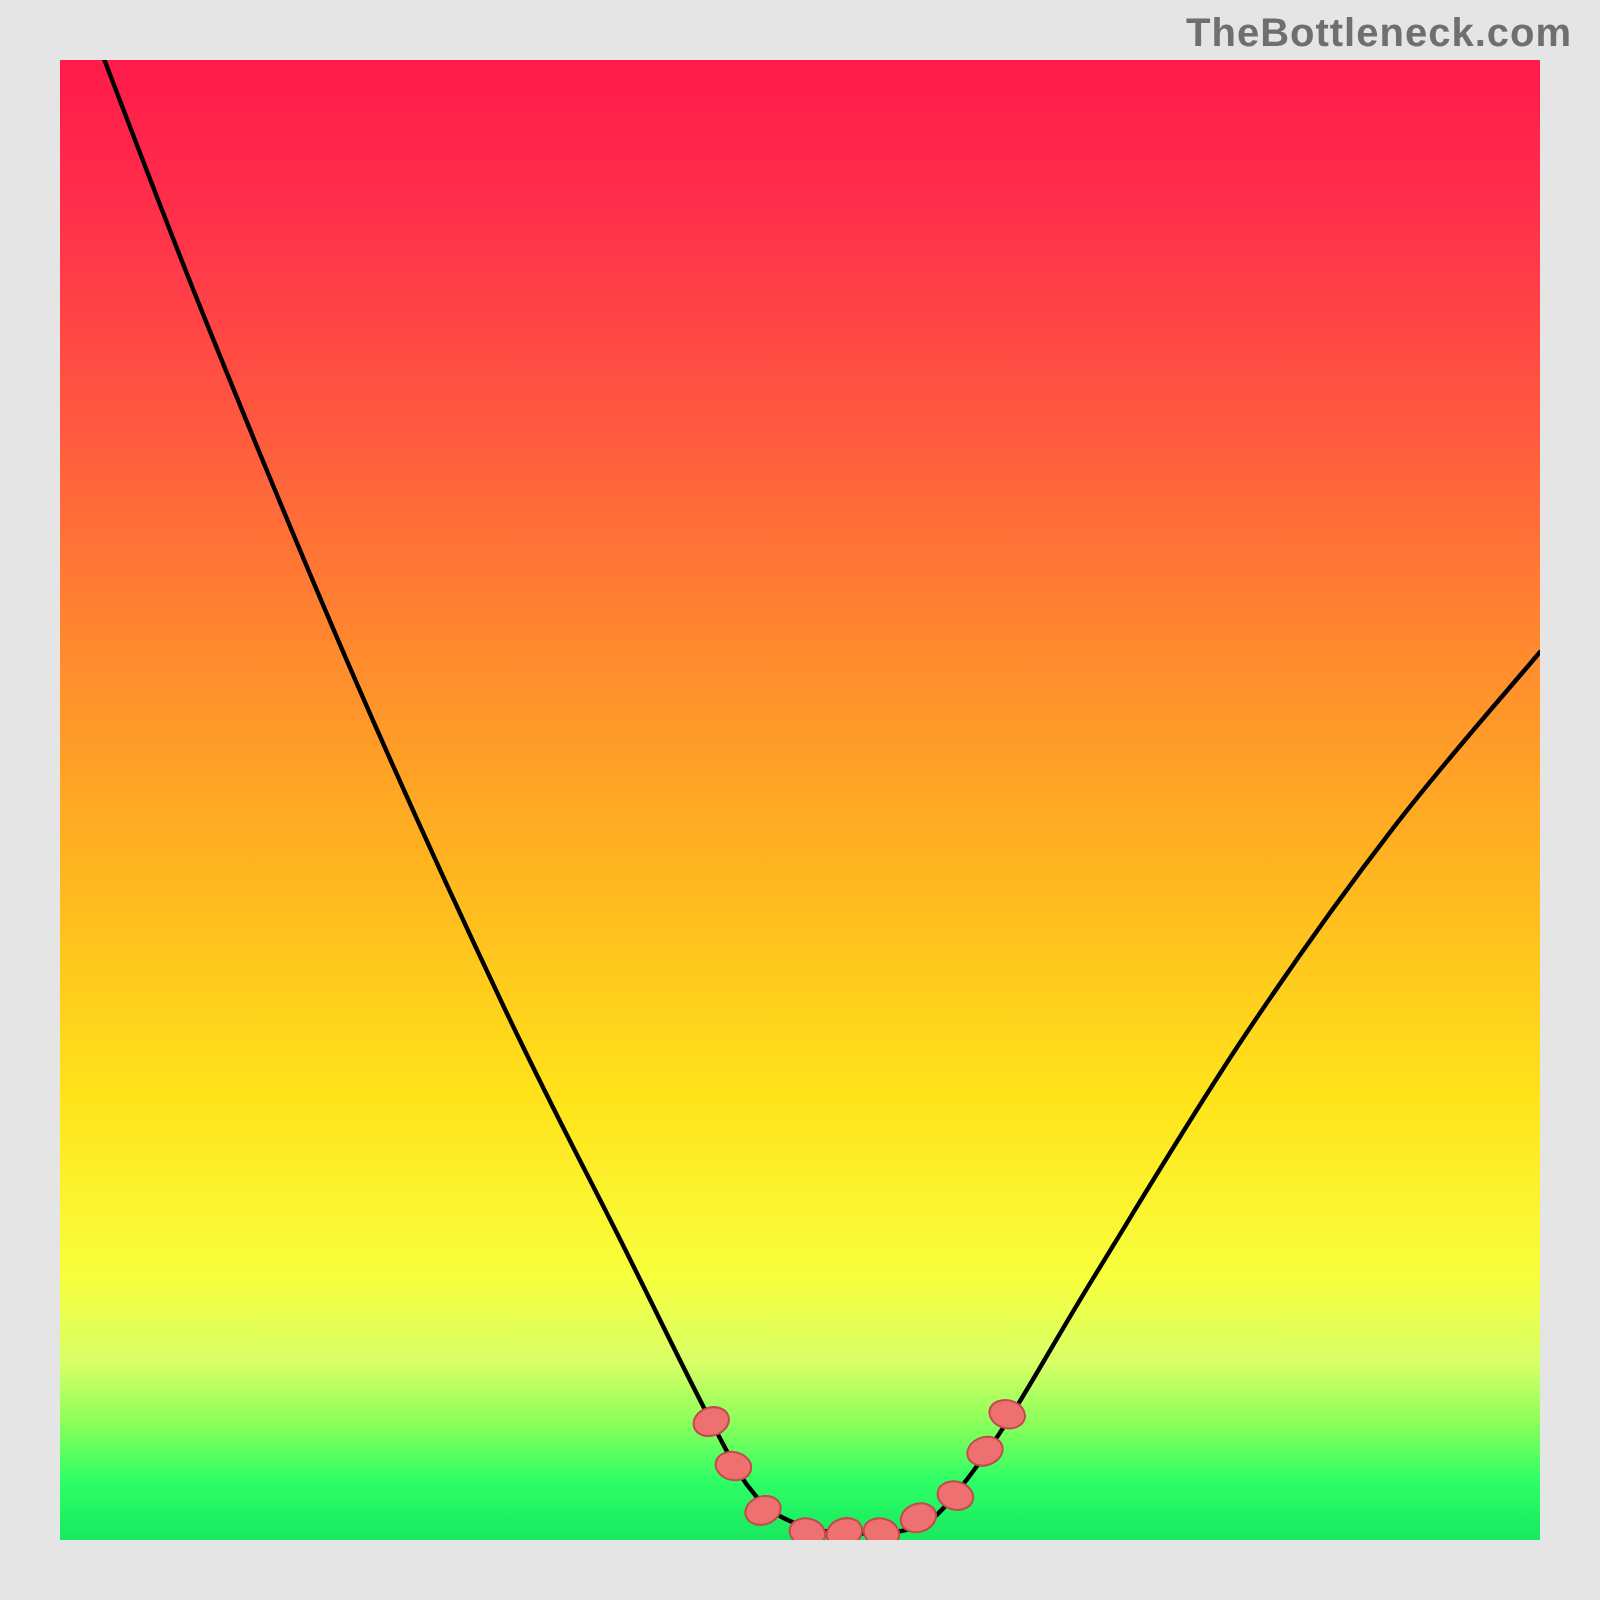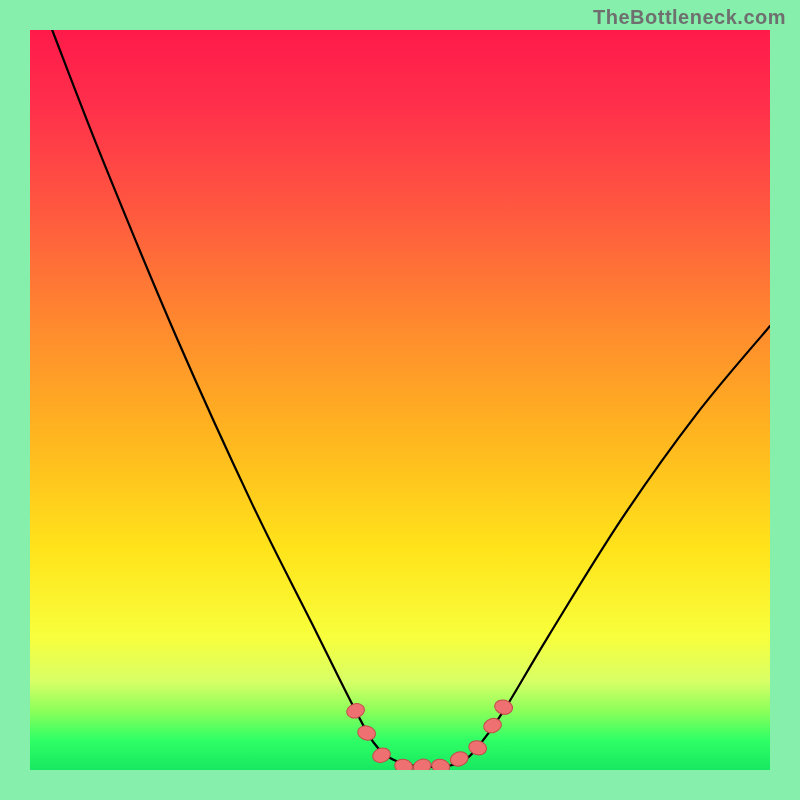--- a/index.html
+++ b/index.html
@@ -8,21 +8,21 @@
     width: 800px;
     height: 800px;
     background: #000;
     overflow: hidden;
     font-family: Arial, Helvetica, sans-serif;
   }
   .frame {
     position: relative;
     width: 800px;
     height: 800px;
-    background: #86efac;
+    background: #e5e5e5;
   }
   .plot-area {
     position: absolute;
     left: 30px;
     top: 30px;
     width: 740px;
     height: 740px;
     
     background: linear-gradient(
       to bottom,

